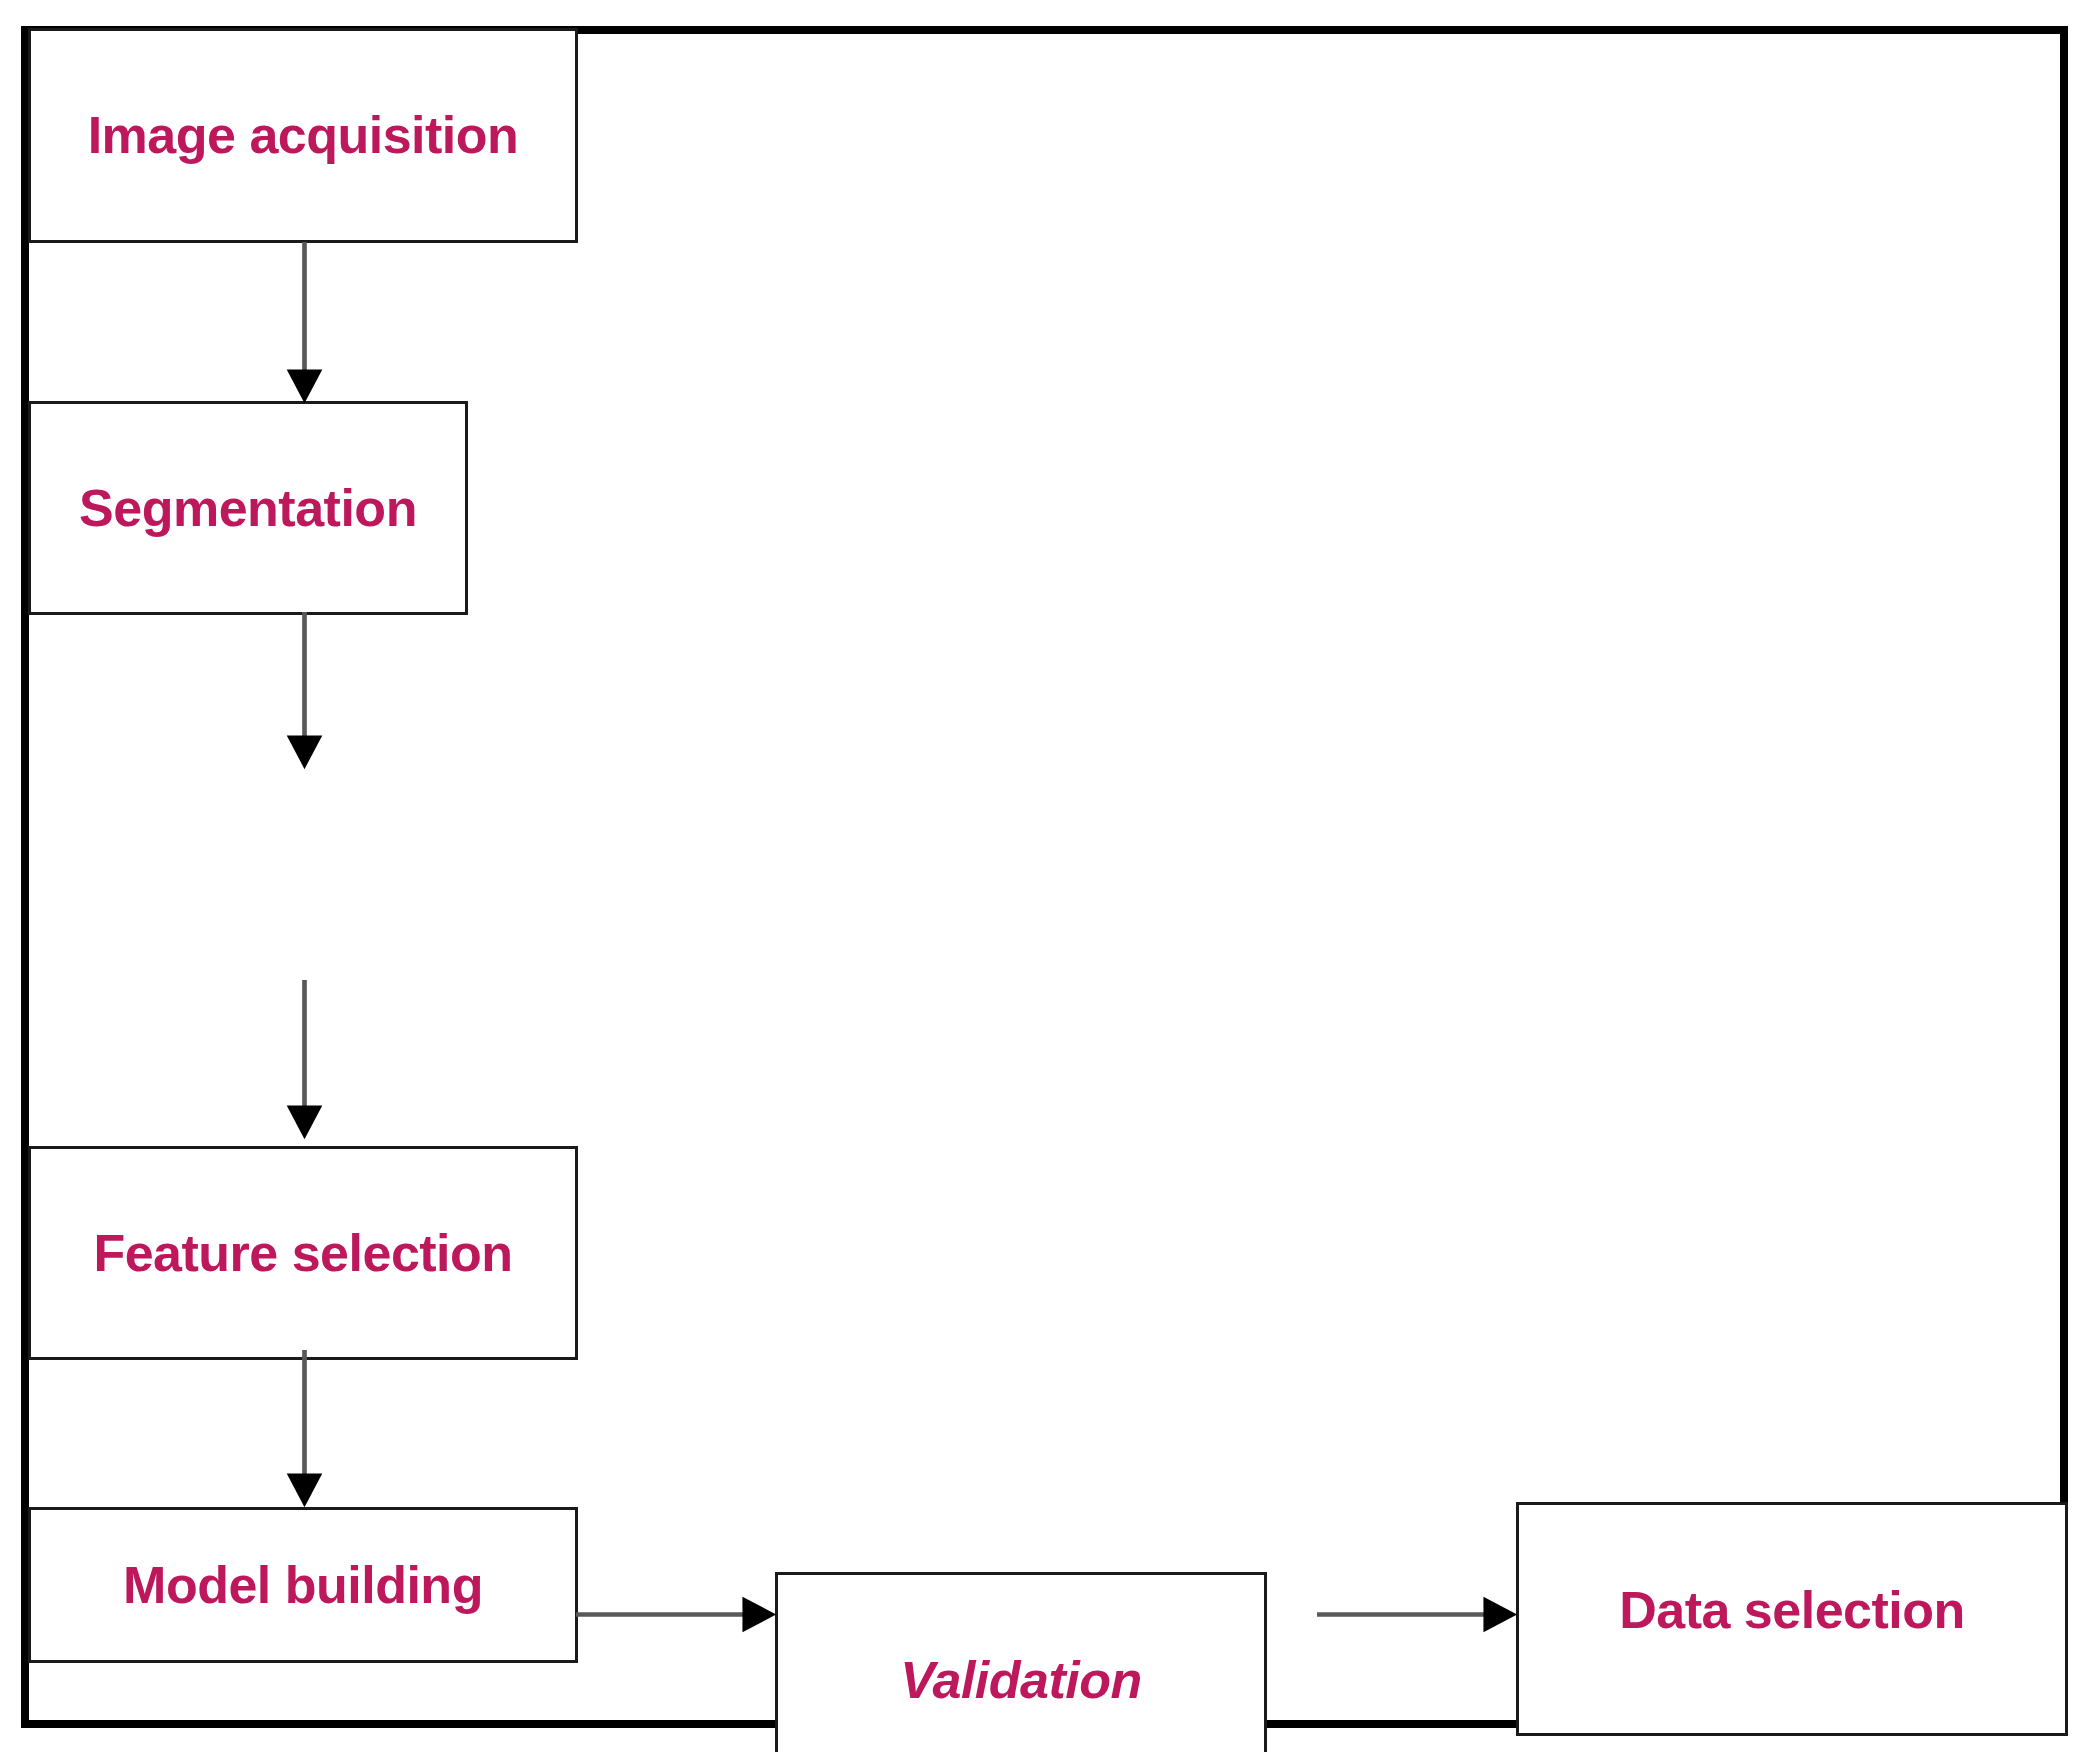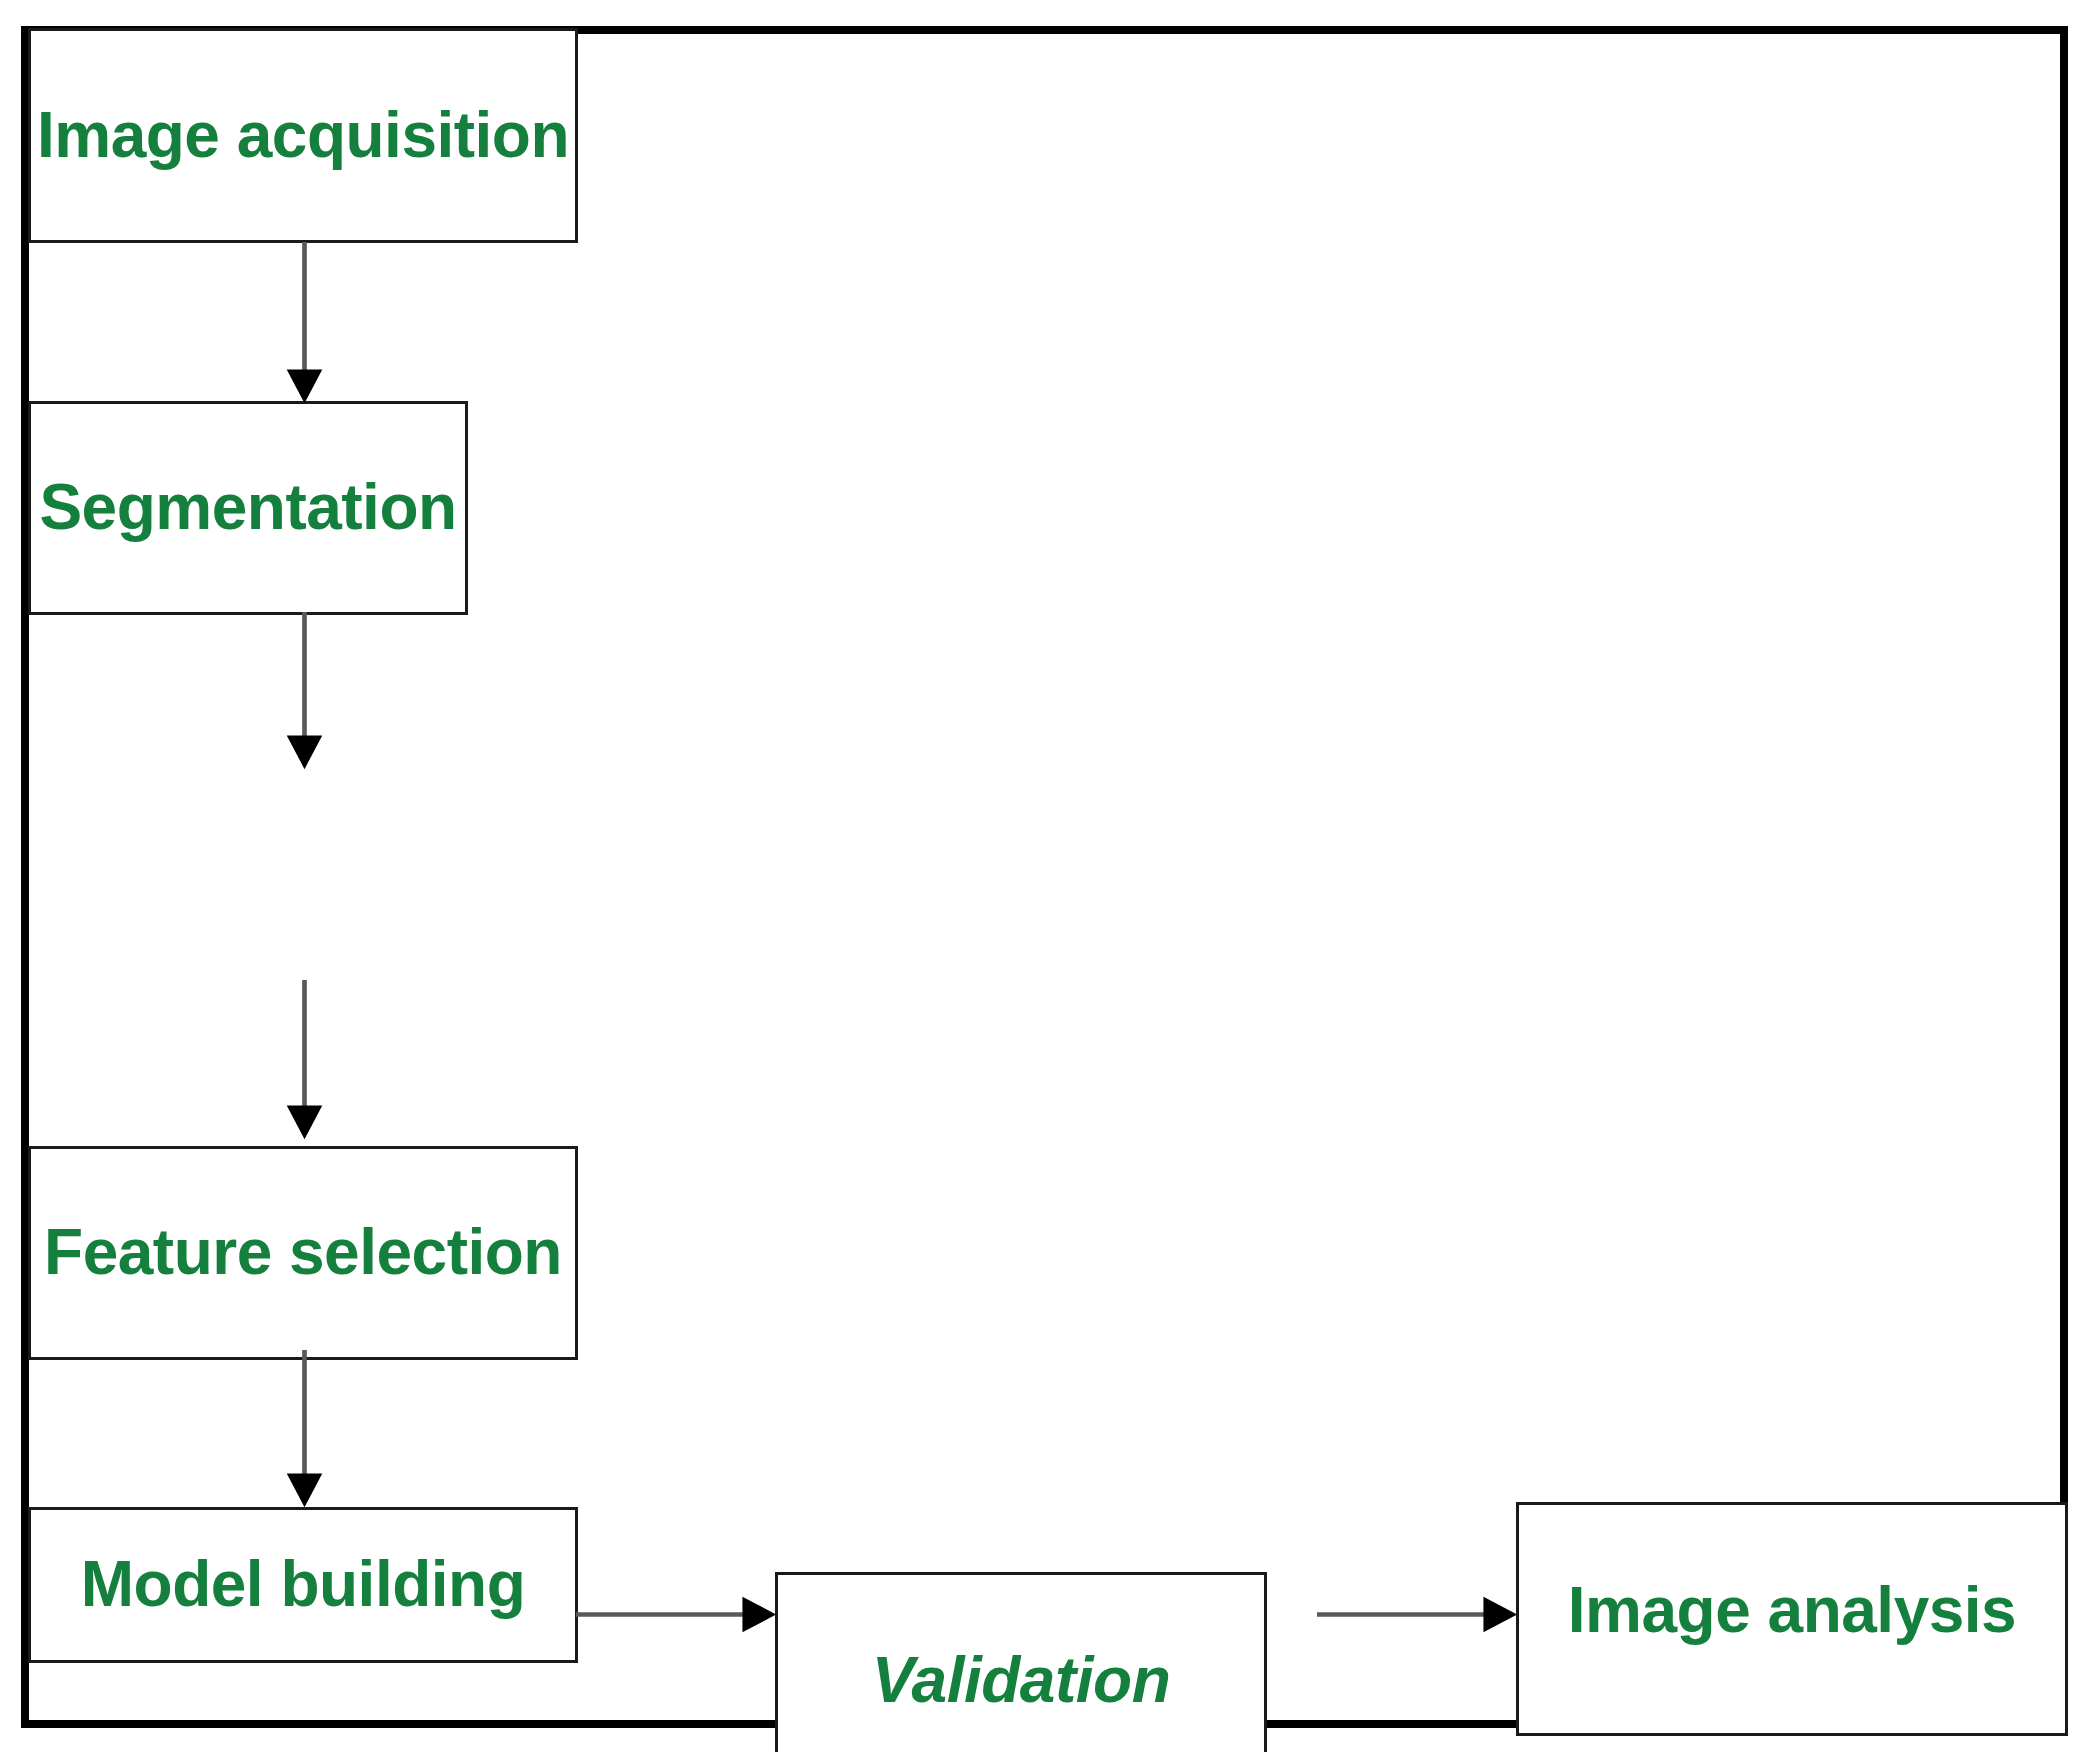--- a/index.html
+++ b/index.html
@@ -34,23 +34,23 @@
     box-sizing: border-box;
     background: #ffffff;
     border: 3.7px solid #1a1a1a;
     display: flex;
     align-items: center;
     justify-content: center;
   }
   .node-label {
     font-family: "Liberation Sans", sans-serif;
     font-weight: bold;
-    font-size: 64px;
+    font-size: 52px;
     line-height: 1.05;
-    color: #15803d;
+    color: #be185d;
     letter-spacing: -0.5px;
     white-space: nowrap;
     text-align: center;
     user-select: none;
   }
   
   .conn {
     position: absolute;
   }
   .conn svg {
@@ -80,21 +80,21 @@
 
   <div class="node" style="left:28px; top:1507px; width:550px; height:156px;">
     <span class="node-label">Model building</span>
   </div>
 
   <div class="node" style="left:775px; top:1572px; width:492px; height:234px;font-style:italic;">
     <span class="node-label" style="margin-bottom:17px;">Validation</span>
   </div>
 
   <div class="node" style="left:1516px; top:1502px; width:552px; height:234px;">
-    <span class="node-label" style="margin-bottom:17px;">Image analysis</span>
+    <span class="node-label" style="margin-bottom:17px;">Data selection</span>
   </div>
 
   <div class="conn" style="left:281px; top:242px; width:47px; height:163px;">
     <svg width="47" height="163" viewBox="0 0 50 174">
       <line x1="25" y1="0" x2="25" y2="146" stroke="#595959" stroke-width="5"></line>
       <polygon points="25,172 6,136 44,136" fill="#000000"></polygon>
     </svg>
   </div>
 
   <div class="conn" style="left:281px; top:612px; width:47px; height:159px;">

